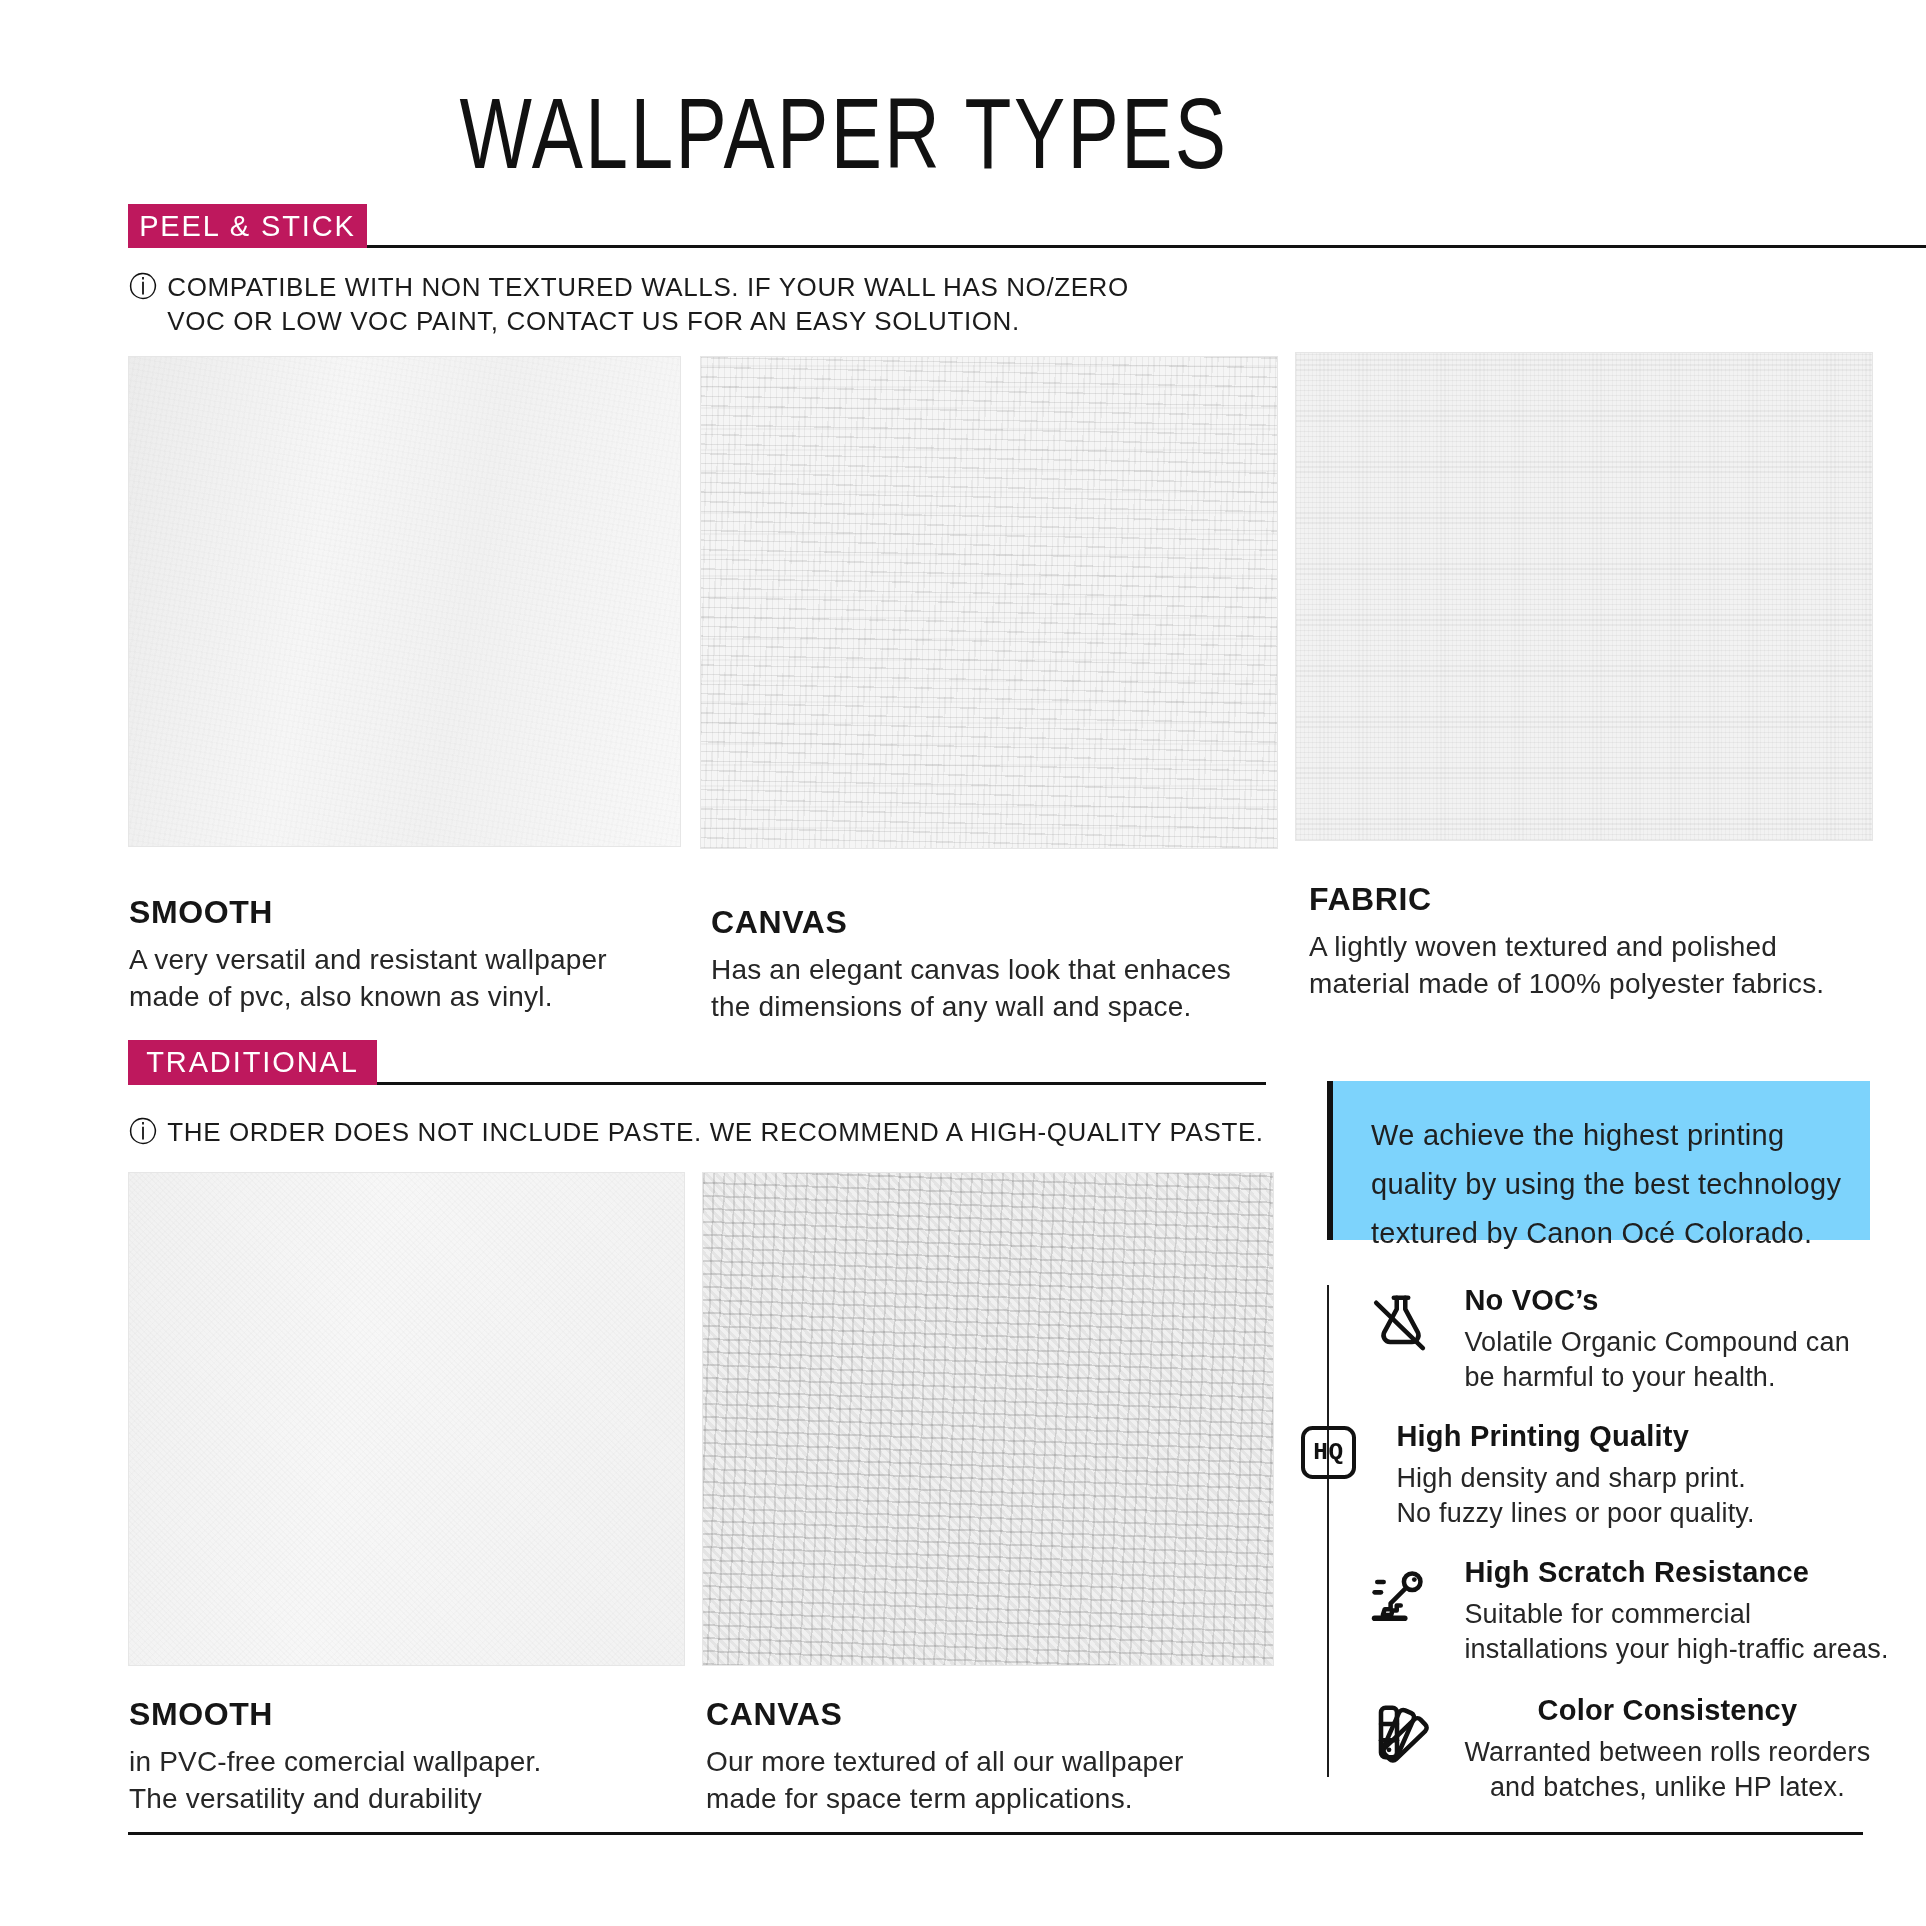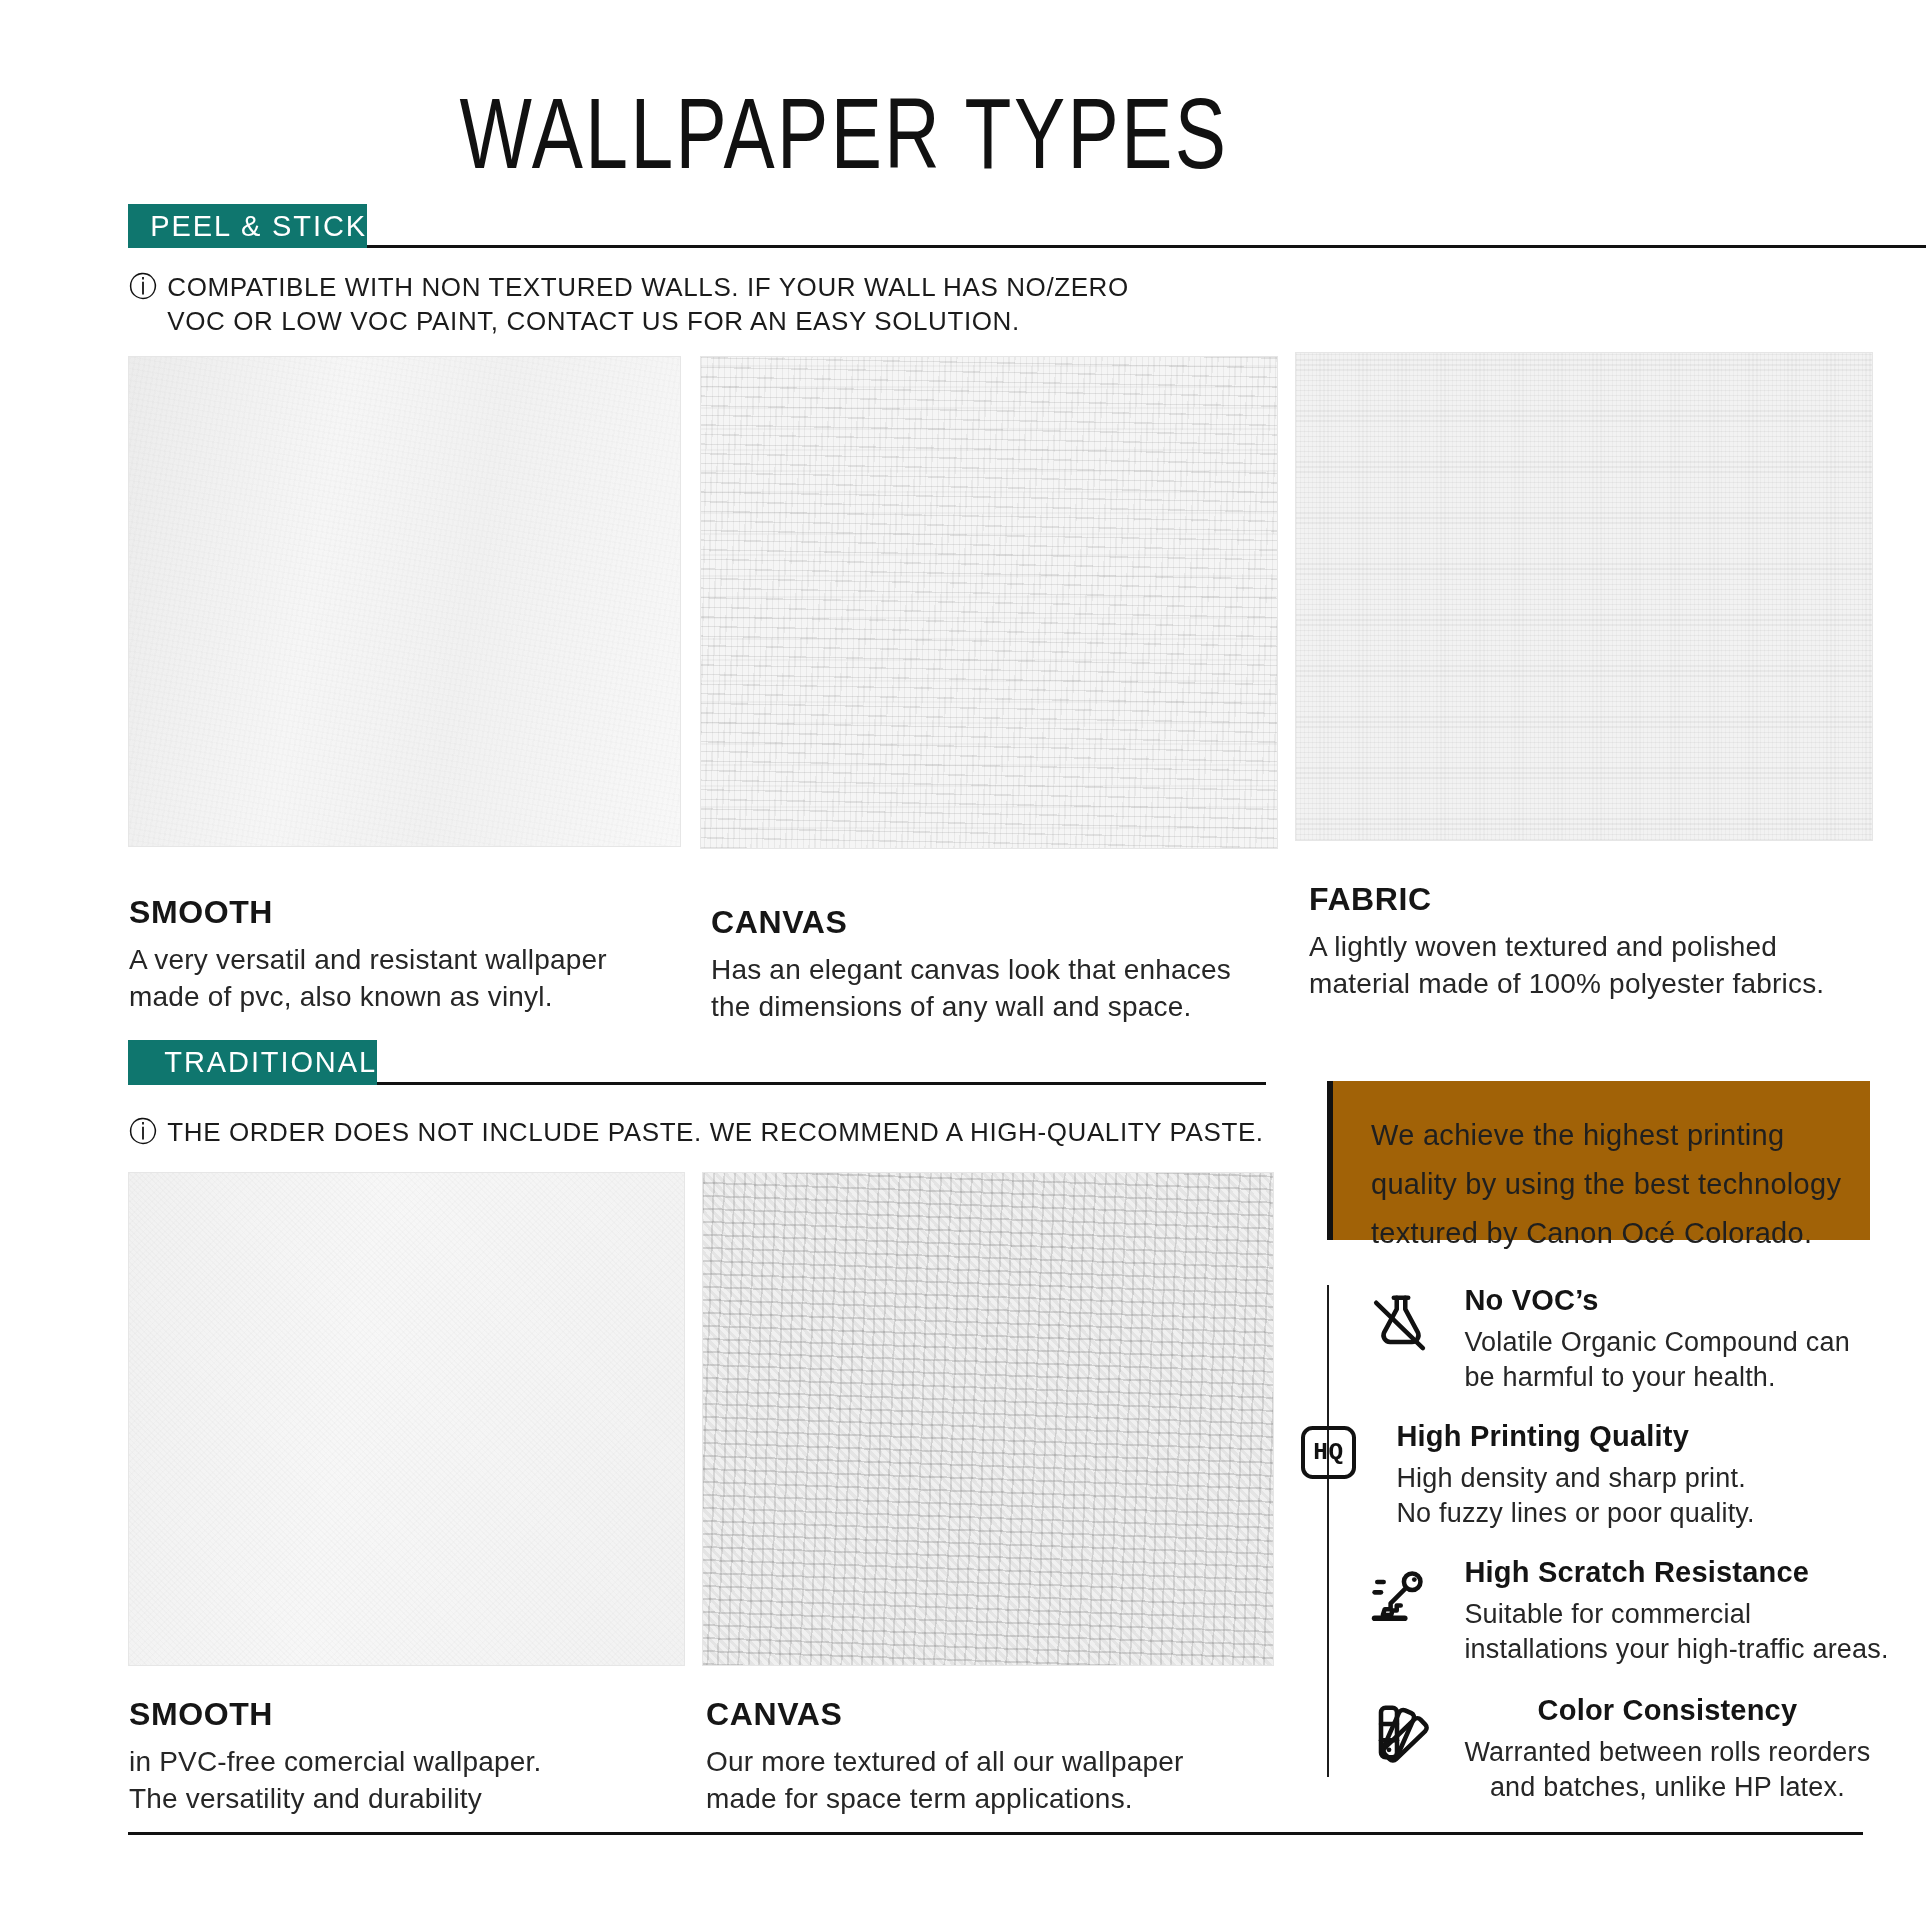--- a/index.html
+++ b/index.html
@@ -6,21 +6,21 @@
   body{font-family:"Liberation Sans", sans-serif; color:#1a1a1a;}
   .canvas{position:relative;width:1926px;height:1926px;background:#ffffff;overflow:hidden;margin-left:35px;}
 
   .title{
     position:absolute;left:0;top:76px;width:1618px;text-align:center;
     font-size:101px;font-weight:400;letter-spacing:3.2px;color:#111;
     transform:scaleX(0.76);transform-origin:center top;white-space:nowrap;
   }
 
   .sec-label{
-    position:absolute;background:#0f766e;display:flex;align-items:center;justify-content:flex-end;
+    position:absolute;background:#be185d;display:flex;align-items:center;justify-content:center;
     z-index:2;
   }
   .sec-label-text{color:#ffffff;font-size:29px;font-weight:500;letter-spacing:1.9px;white-space:nowrap;}
   .hrule{position:absolute;height:3.2px;background:#111;}
   .vline{position:absolute;width:1.9px;background:#1c1c1c;}
 
   .note{position:absolute;display:flex;align-items:flex-start;}
   .info-glyph{font-size:28px;line-height:33px;margin-right:10.3px;color:#111;}
   .note-line{font-size:26px;line-height:34px;letter-spacing:0.6px;color:#1b1b1b;white-space:nowrap;}
 
@@ -46,21 +46,21 @@
     repeating-linear-gradient(2deg, rgba(95,95,95,.22) 0 1.9px, transparent 1.9px 13px),
     repeating-linear-gradient(92deg, rgba(95,95,95,.18) 0 1.9px, transparent 1.9px 10.3px),
     repeating-linear-gradient(47deg, rgba(0,0,0,.05) 0 3.2px, transparent 3.2px 7px),
     #f0f0f0;}
 
   .cap-block{position:absolute;}
   .cap-title{font-size:32px;font-weight:700;letter-spacing:0.6px;color:#161616;white-space:nowrap;}
   .cap-desc{margin-top:10.3px;}
   .cap-line{font-size:28px;line-height:37px;color:#262626;letter-spacing:0.2px;white-space:nowrap;}
 
-  .panel{position:absolute;background:#a16207;}
+  .panel{position:absolute;background:#7dd3fc;}
   .panel-bar{position:absolute;left:0;top:0;width:6.4px;height:100%;background:#111;}
   .panel-lines{padding:29.5px 19px 0 44px;}
   .panel-line{font-size:29px;line-height:49px;color:#1f1f1f;letter-spacing:0.3px;white-space:nowrap;}
 
   .feature{position:absolute;display:flex;}
   .f-icon{width:71px;flex:0 0 71px;padding-top:2.6px;}
   .f-icon svg{stroke:#111;fill:none;stroke-width:1.7;stroke-linecap:round;stroke-linejoin:round;}
   .f-text{margin-left:24.4px;}
   .f-title{font-size:29px;font-weight:700;color:#141414;letter-spacing:0.2px;margin-bottom:7.7px;white-space:nowrap;}
   .f-line{font-size:27px;line-height:35px;color:#262626;letter-spacing:0.2px;white-space:nowrap;}

